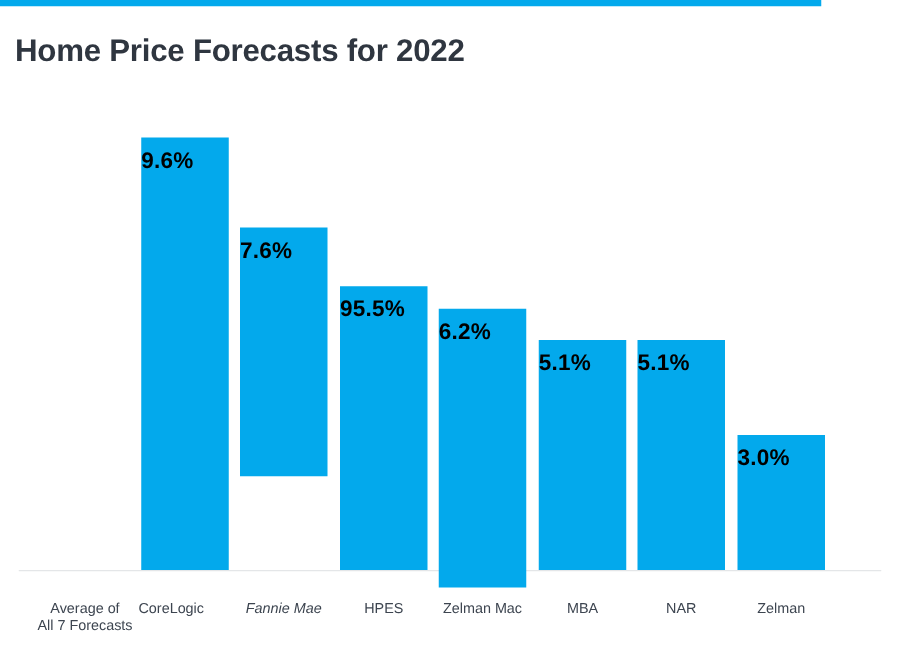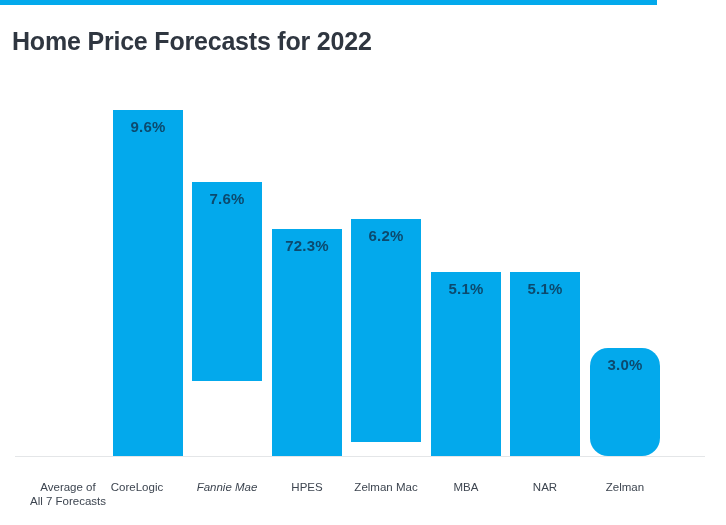--- a/index.html
+++ b/index.html
@@ -66,23 +66,22 @@
   .bar {
     width: 100%;
     box-sizing: border-box;
     position: relative;
   }
   .bar-value {
     position: absolute;
     left: 0;
     right: 0;
     top: 8px;
-    text-align: center;
-    color: #0c4a6e;
-    font-size: 15px;
+    color: #000000;
+    font-size: 18px;
     font-weight: bold;
     letter-spacing: 0.2px;
   }
   .tick-label {
     position: absolute;
     top: 466px;
     text-align: center;
     font-size: 11.5px;
     color: #3d4550;
     line-height: 14px;
@@ -120,27 +119,27 @@
     <div class="bar-col" style="left: 192px; width: 70px; height: 199px; top: 182px;">
       <div class="bar" style="height: 274px; background: rgb(3, 169, 236);">
         <div class="bar-value">7.6%</div>
       </div>
     </div>
     <div class="tick-label" style="left: 182px; width: 90px; font-style: italic;">
       <span>Fannie Mae</span>
     </div>
     <div class="bar-col" style="left: 272px; width: 70px; height: 227px; top: 229px;">
       <div class="bar" style="height: 227px; background: rgb(3, 169, 236);">
-        <div class="bar-value">72.3%</div>
+        <div class="bar-value">95.5%</div>
       </div>
     </div>
     <div class="tick-label" style="left: 262px; width: 90px;">
       <span>HPES</span>
     </div>
-    <div class="bar-col" style="left: 351px; width: 70px; height: 223px; top: 219px;">
+    <div class="bar-col" style="left: 351px; width: 70px; height: 223px; top: 247px;">
       <div class="bar" style="height: 223px; background: rgb(3, 169, 236);">
         <div class="bar-value">6.2%</div>
       </div>
     </div>
     <div class="tick-label" style="left: 341px; width: 90px;">
       <span>Zelman Mac</span>
     </div>
     <div class="bar-col" style="left: 431px; width: 70px; height: 184px; top: 272px;">
       <div class="bar" style="height: 184px; background: rgb(3, 169, 236);">
         <div class="bar-value">5.1%</div>
@@ -151,20 +150,20 @@
     </div>
     <div class="bar-col" style="left: 510px; width: 70px; height: 184px; top: 272px;">
       <div class="bar" style="height: 184px; background: rgb(3, 169, 236);">
         <div class="bar-value">5.1%</div>
       </div>
     </div>
     <div class="tick-label" style="left: 500px; width: 90px;">
       <span>NAR</span>
     </div>
     <div class="bar-col" style="left: 590px; width: 70px; height: 108px; top: 348px;">
-      <div class="bar" style="height: 108px; background: rgb(3, 169, 236); border-radius: 18px;">
+      <div class="bar" style="height: 108px; background: rgb(3, 169, 236);">
         <div class="bar-value">3.0%</div>
       </div>
     </div>
     <div class="tick-label" style="left: 580px; width: 90px;">
       <span>Zelman</span>
     </div>
   </div>
 
 </body></html>

